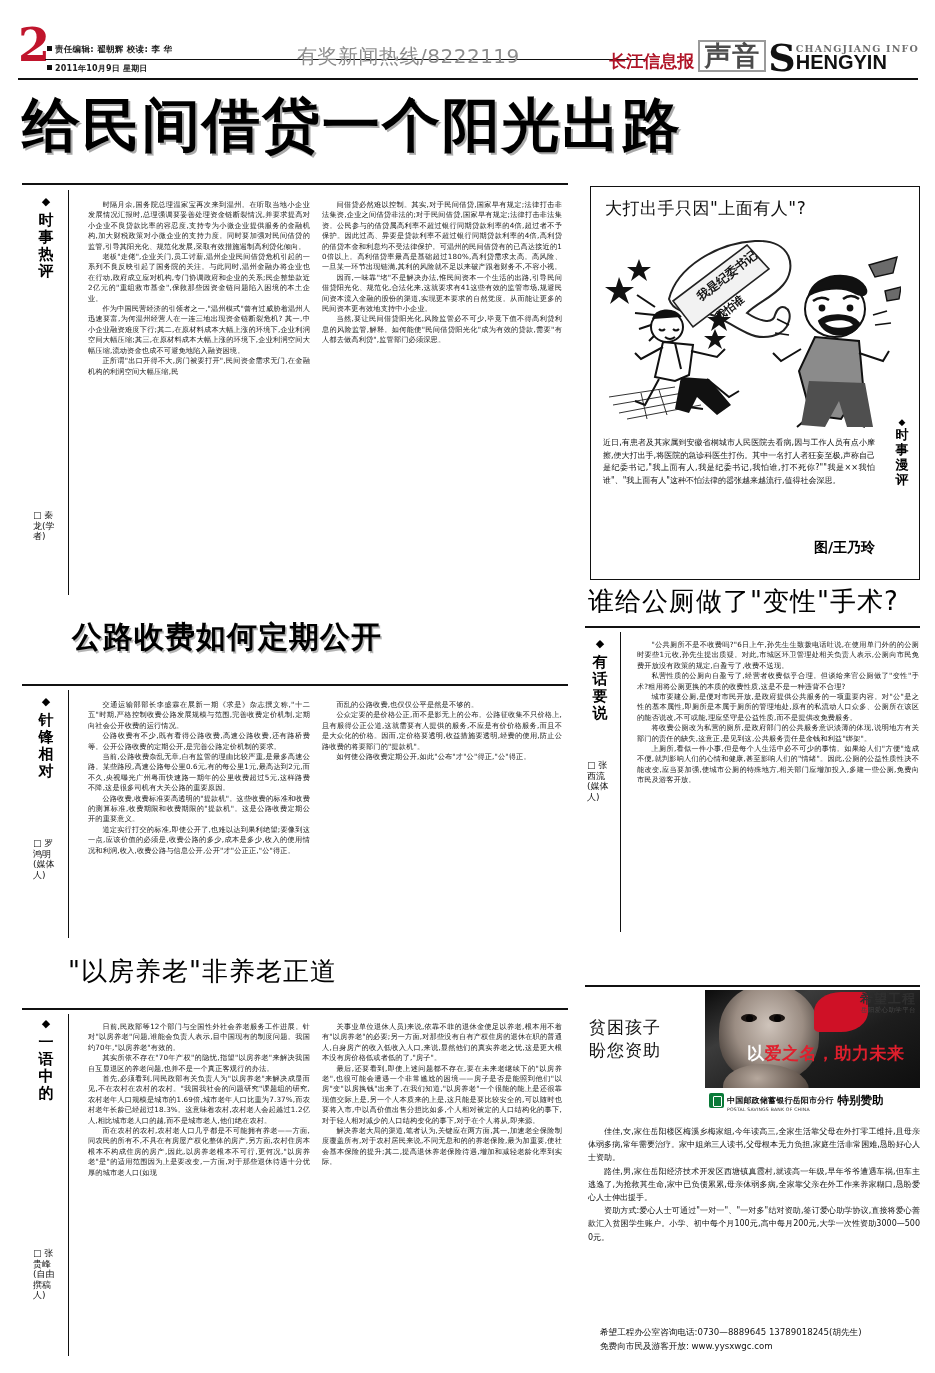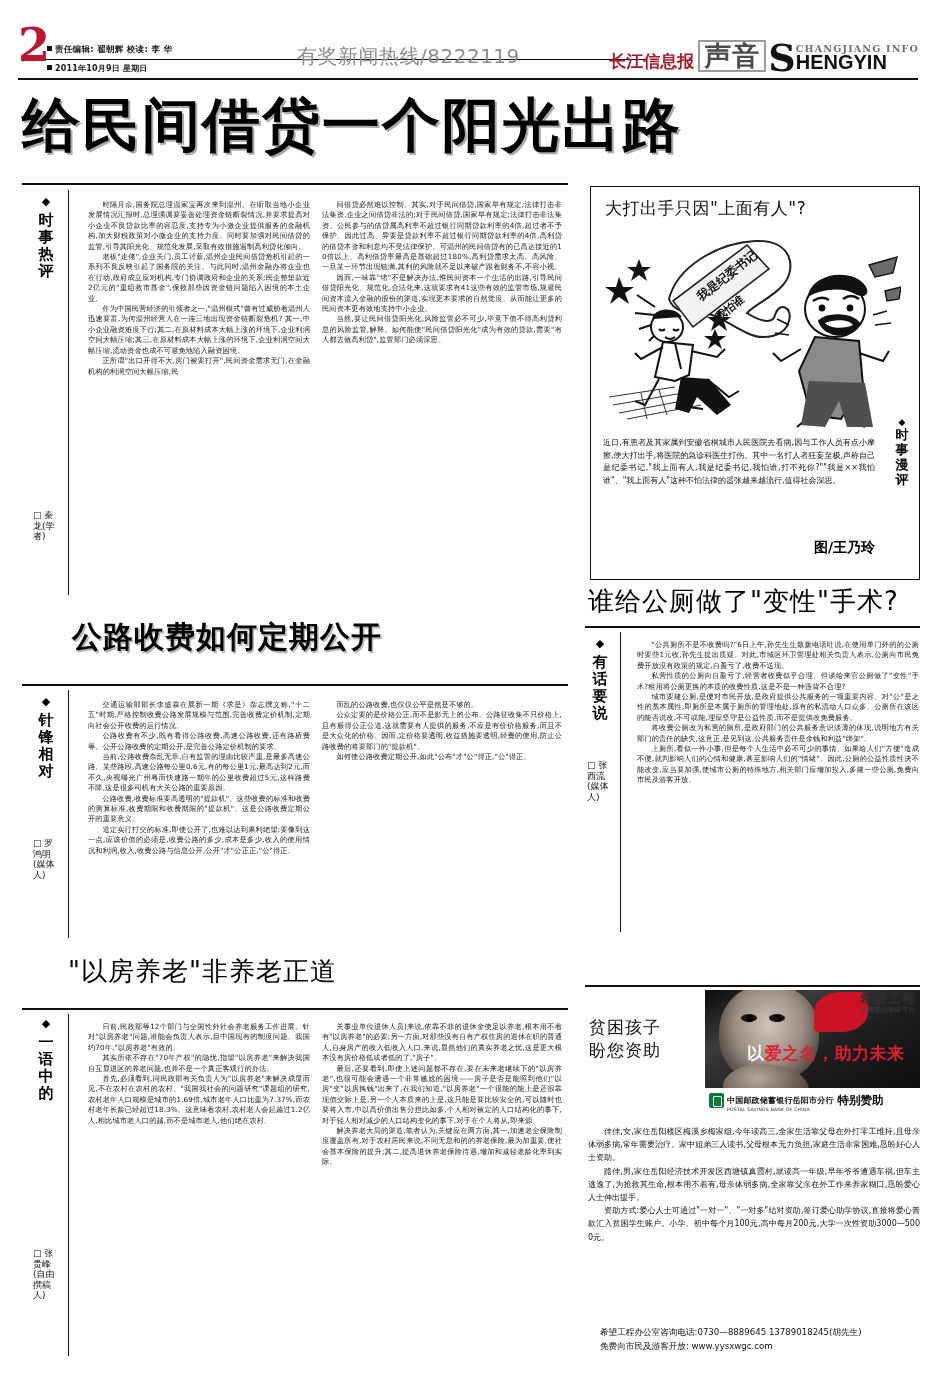--- a/index.html
+++ b/index.html
@@ -561,20 +561,21 @@
   <div class="sec-label" style="left:30px; top:1018px;">
     <div class="sec-diamond">◆</div>
     <div class="sec-title-v">一语中的</div>
   </div>
   <div class="byline-v" style="left:33px; top:1248px;">□ 张贵峰(自由撰稿人)</div>
 
   <div class="col" style="left:88px; top:1022px; width:222px;">
     <p>日前,民政部等12个部门与全国性外社会养老服务工作进展。针对"以房养老"问题,谁能会负责人表示,目中国现有的制度问题。我国约70年,"以房养老"有效的。</p>
     <p>其实所依不存在"70年产权"的隐忧,指望"以房养老"来解决我国自互显退区的养老问题,也并不是一个真正客观行的办法。</p>
     <p>首先,必须看到,同民政部有关负责人为"以房养老"来解决成显而见,不在农村在农村的农村。"我国我社会的问题研究"课题组的研究,农村老年人口规模是城市的1.69倍,城市老年人口比重为7.37%,而农村老年长龄已经超过18.3%。这意味着农村,农村老人会起越过1.2亿人,相比城市老人口的越,而不是城市老人,他们绝在农村。</p>
+    <p>而在农村的农村,农村老人口几乎都是不可能拥有养老——方面,同农民的所有不,不具在有房屋产权化整体的房产,另方面,农村住房本根本不构成住房的房产,因此,以房养老根本不可行,更何况,"以房养老"是"的适用范围因为上是要改变,一方面,对于那些退休待遇十分优厚的城市老人口(如现</p>
   </div>
   <div class="col" style="left:322px; top:1022px; width:240px;">
     <p>关事业单位退休人员)来说,依靠不菲的退休金使足以养老,根本用不着有"以房养老"的必要;另一方面,对那些没有自有产权住房的退休在职的普通人,自身房产的收入低收入人口,来说,显然他们的真实养老之忧,这是更大根本没有房价格低或者低的了,"房子"。</p>
     <p>最后,还要看到,即使上述问题都不存在,要在未来老继续下的"以房养老",也很可能会遭遇一个非常尴尬的困境——房子是否是能照到他们"以房"变"以房换钱"出来了,在我们知道,"以房养老"一个很能的能上是还很靠现值交际上是,另一个人本质来的上是,这只能是要比较安全的,可以随时也要将入市,中以高价值出售分担比如多,个人相对被定的人口结构化的事下,对于轻人相对减少的人口结构变化的事下,对于在个人将从,即来源。</p>
     <p>解决养老大局的渠道,笔者认为,关键应在两方面,其一,加速老全保险制度覆盖所有,对于农村居民来说,不同无息和的的养老保险,最为加重要,使社会基本保险的提升;其二,提高退休养老保险待遇,增加和减轻老龄化率到实际。</p>
   </div>
 
   <div class="hline" style="left:585px; top:985px; width:335px; height:2px;"></div>
 
   <div class="ad-wrap">
@@ -602,21 +603,21 @@
           <span class="psbc-cn">中国邮政储蓄银行岳阳市分行</span>
           <span class="psbc-en">POSTAL SAVINGS BANK OF CHINA</span>
         </div>
         <div class="ad-sponsor">特别赞助</div>
       </div>
     </div>
   </div>
 
   <div class="ad-body">
     <p>佳佳,女,家住岳阳楼区梅溪乡梅家组,今年读高三,全家生活靠父母在外打零工维持,且母亲体弱多病,常年需要治疗。家中姐弟三人读书,父母根本无力负担,家庭生活非常困难,恳盼好心人士资助。</p>
-    <p>路佳,男,家住岳阳经济技术开发区西塘镇真霞村,就读高一年级,早年爷爷遭遇车祸,但车主逃逸了,为抢救其生命,根本用不着有,母亲体弱多病,全家靠父亲在外工作来养家糊口,恳盼爱心人士伸出援手。</p>
+    <p>路佳,男,家住岳阳经济技术开发区西塘镇真霞村,就读高一年级,早年爷爷遭遇车祸,但车主逃逸了,为抢救其生命,家中已负债累累,母亲体弱多病,全家靠父亲在外工作来养家糊口,恳盼爱心人士伸出援手。</p>
     <p>资助方式:爱心人士可通过"一对一"、"一对多"结对资助,签订爱心助学协议,直接将爱心善款汇入贫困学生账户。小学、初中每个月100元,高中每月200元,大学一次性资助3000—5000元。</p>
   </div>
 
   <div class="ad-contact">
     <div>希望工程办公室咨询电话:0730—8889645  13789018245(胡先生)</div>
     <div>免费向市民及游客开放: www.yysxwgc.com</div>
   </div>
 
 </div>
 

